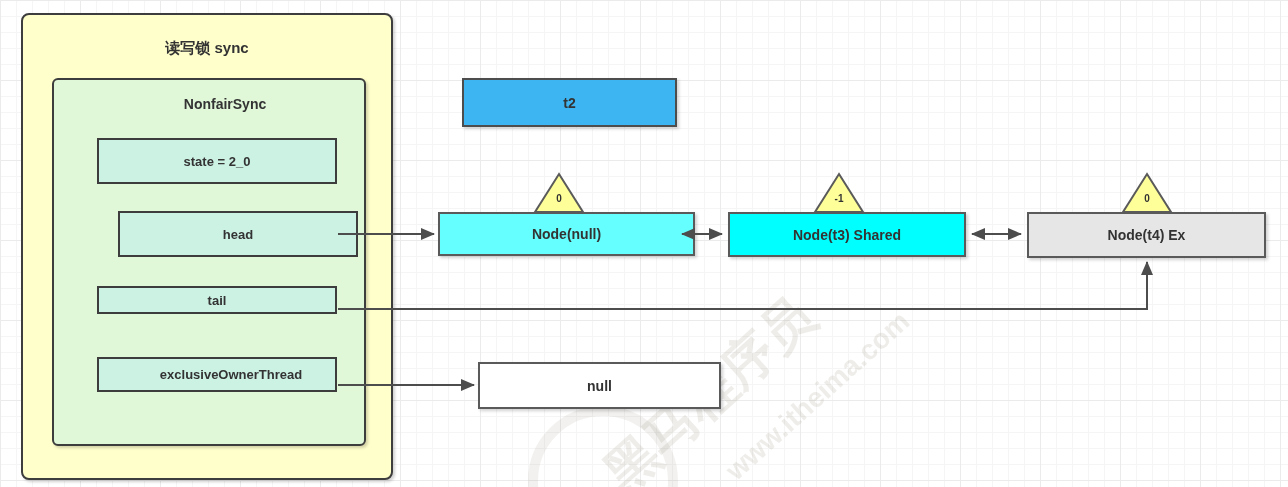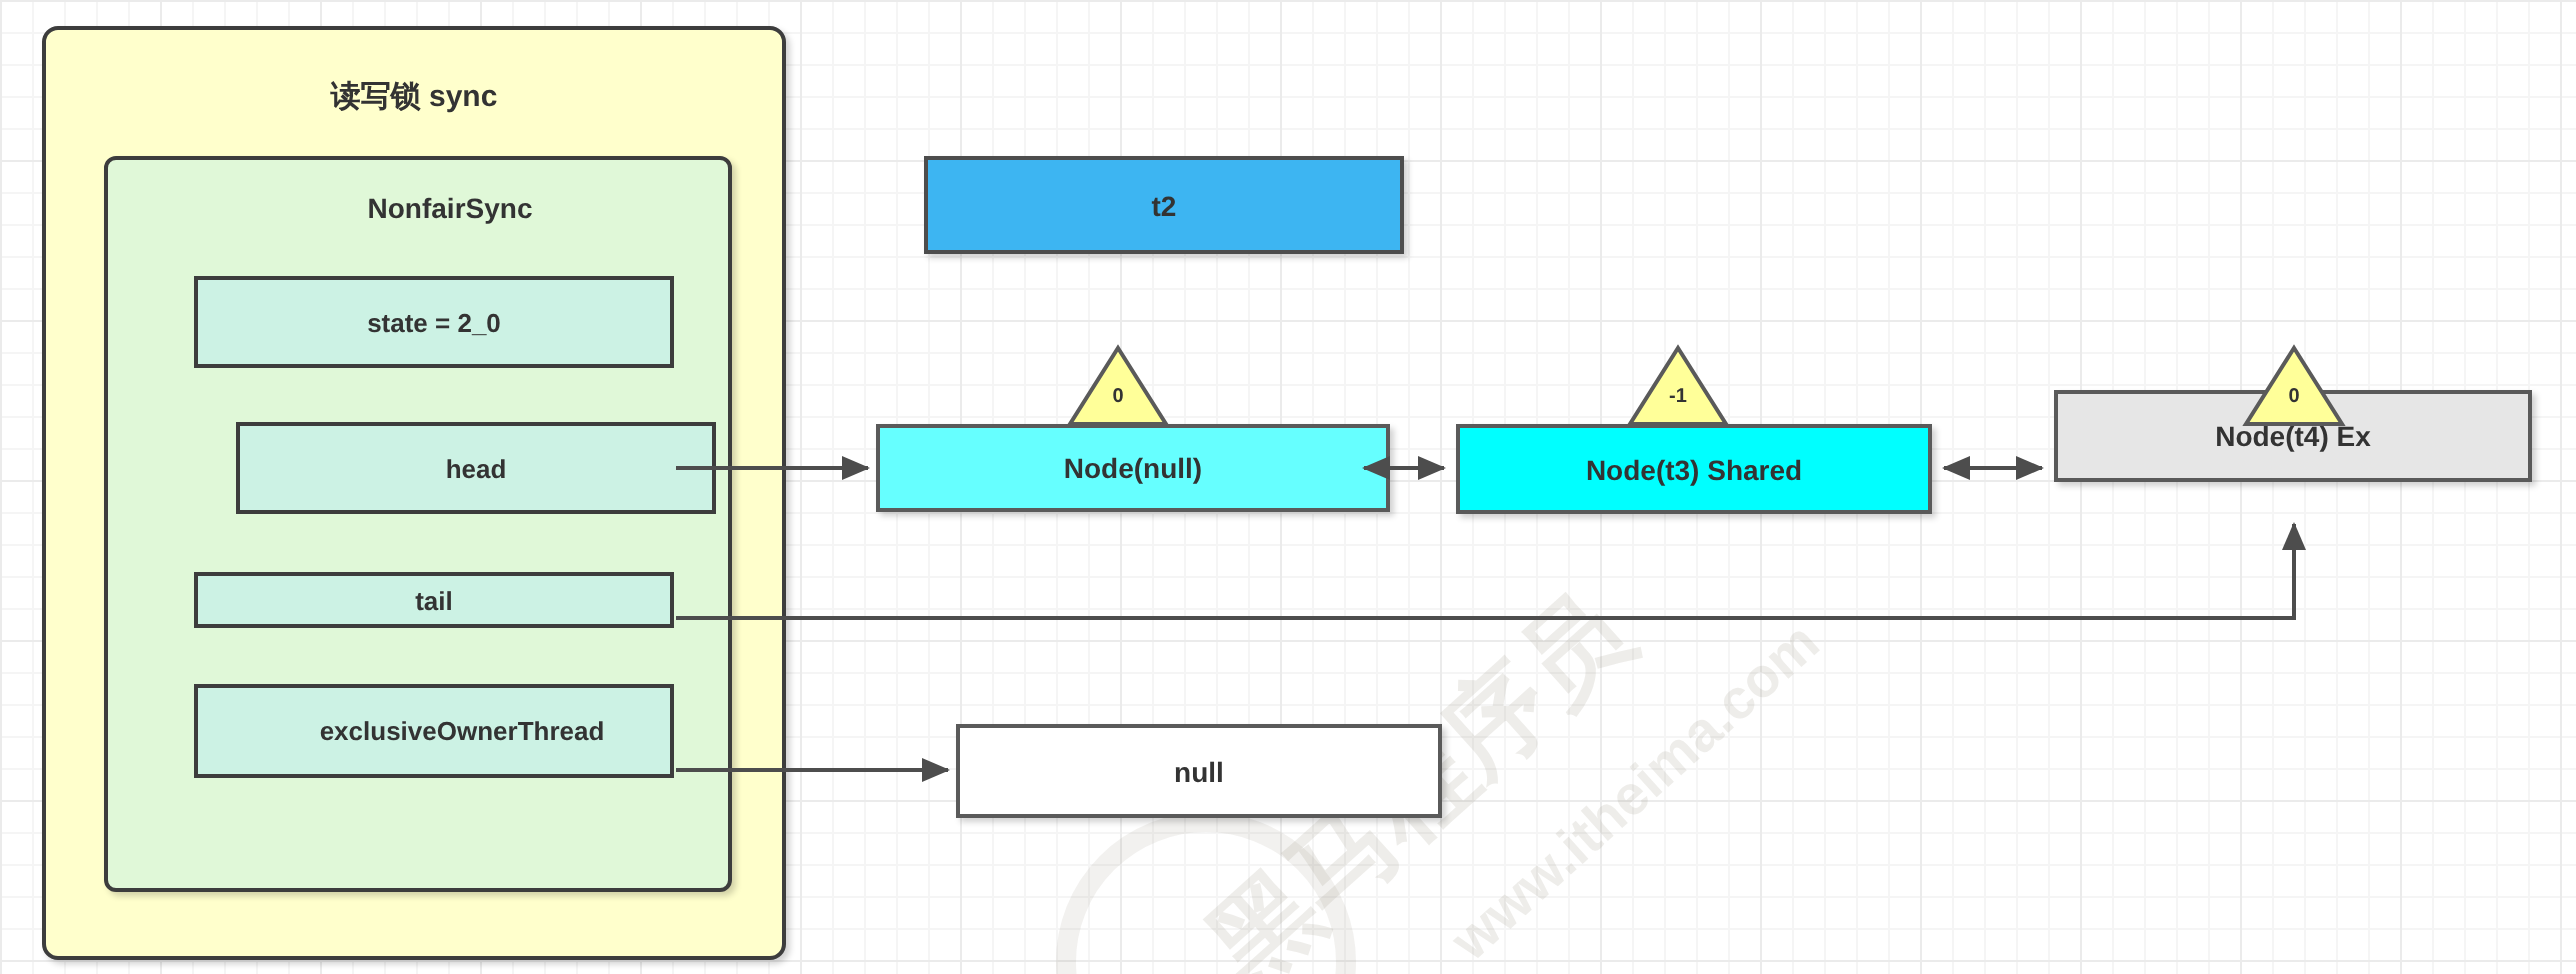--- a/index.html
+++ b/index.html
@@ -70,35 +70,35 @@
 
   <div class="abs box field" style="left: 97px; top: 138px; width: 240px; height: 46px; background-color: rgb(204, 242, 228);">
     <span>state = 2_0</span>
   </div>
   <div class="abs box field" style="left: 97px; top: 211px; width: 240px; height: 46px; background-color: rgb(204, 242, 228); margin-left: 21px;">
     <span>head</span>
   </div>
   <div class="abs box field" style="left: 97px; top: 286px; width: 240px; height: 28px; background-color: rgb(204, 242, 228);">
     <span>tail</span>
   </div>
-  <div class="abs box field" style="left: 97px; top: 342px; width: 240px; height: 47px; background-color: rgb(204, 242, 228); padding-left: 28px;">
+  <div class="abs box field" style="left: 97px; top: 357px; width: 240px; height: 35px; background-color: rgb(204, 242, 228); padding-left: 28px;">
     <span>exclusiveOwnerThread</span>
   </div>
 
-  <div class="abs box shadow" style="left: 462px; top: 78px; width: 240px; height: 49px; background-color: rgb(61, 181, 242);">
+  <div class="abs box shadow" style="left: 462px; top: 78px; width: 215px; height: 49px; background-color: rgb(61, 181, 242);">
     <span>t2</span>
   </div>
 
   <div class="abs box shadow node" style="left: 438px; top: 212px; width: 257px; height: 44px; border-color: rgb(90, 90, 90); background-color: rgb(102, 255, 255);">
     <span>Node(null)</span>
   </div>
   <div class="abs box shadow node" style="left: 728px; top: 212px; width: 238px; height: 45px; border-color: rgb(90, 90, 90); background-color: rgb(0, 255, 255); justify-content: center;">
     <span>Node(t3) Shared</span>
   </div>
-  <div class="abs box shadow node" style="left: 1027px; top: 195px; width: 239px; height: 46px; border-color: rgb(90, 90, 90); background-color: rgb(230, 230, 230);">
+  <div class="abs box shadow node" style="left: 1027px; top: 212px; width: 239px; height: 46px; border-color: rgb(90, 90, 90); background-color: rgb(230, 230, 230);">
     <span>Node(t4) Ex</span>
   </div>
 
   <div class="abs tri-wrap" style="left:533px;top:172px;">
     <svg width="52" height="42" viewBox="0 0 52 42">
       <polygon points="26,2 50,40 2,40" stroke="#5a5a5a" stroke-width="2" style="fill: rgb(255, 255, 153);"></polygon>
     </svg>
     <span class="tri-label">0</span>
   </div>
   <div class="abs tri-wrap" style="left:813px;top:172px;">

